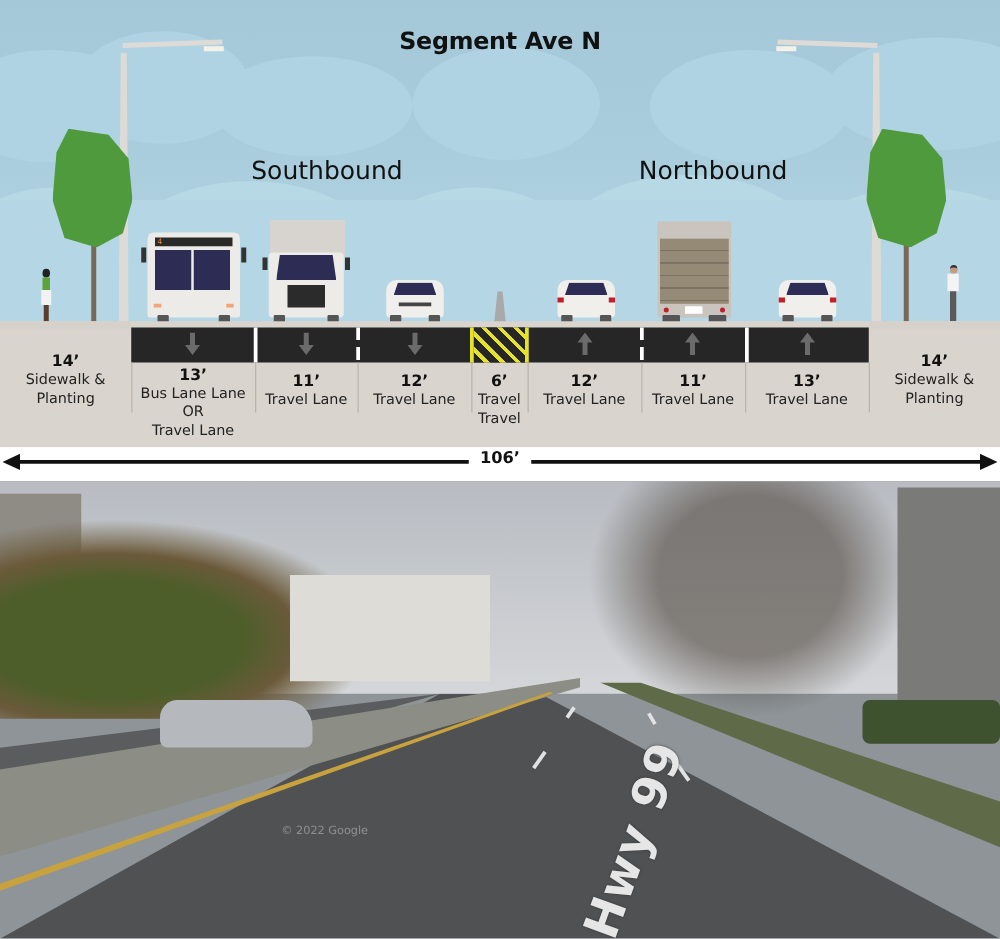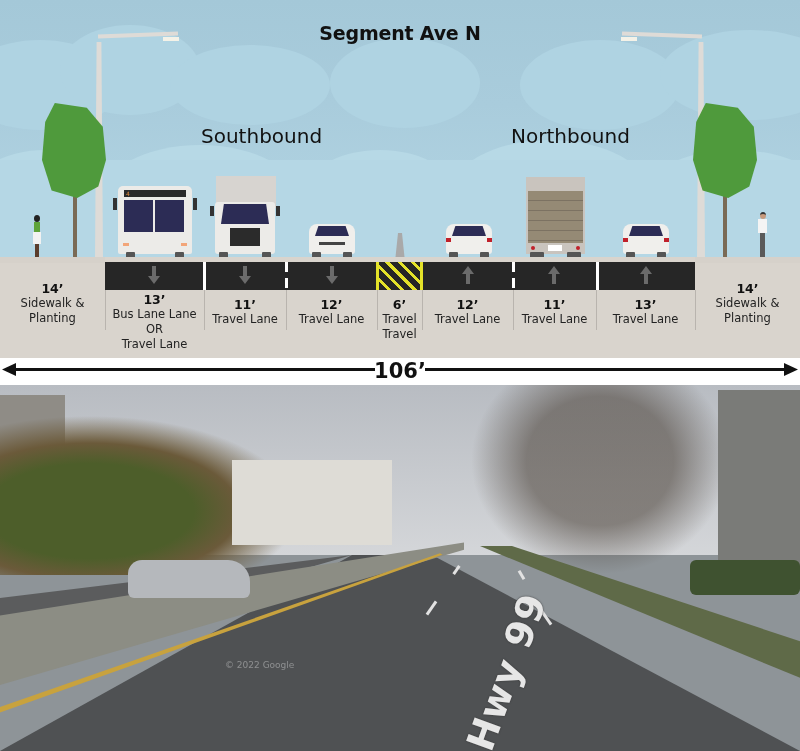--- a/index.html
+++ b/index.html
@@ -27,21 +27,21 @@
             background: repeating-linear-gradient(45deg, #262626 0 6px, #e4e229 6px 9px);
             border-left: 3px solid #e4e229; border-right: 3px solid #e4e229; }
   .col-sep { position: absolute; top: 290px; width: 1px; height: 40px; background: #b9b4ae; }
 
   .dim { position: absolute; text-align: center; font-size: 11.5px; color: #222; line-height: 15px; }
   .dim .w { font-weight: bold; font-size: 12.5px; color: #111; display: block; }
 
   .total-row { position: absolute; top: 358px; left: 0; width: 800px; height: 22px; background: #fff; }
   .total-line { position: absolute; top: 10px; height: 3px; background: #111; }
   .total-label { position: absolute; left: 0; width: 800px; top: 1px; text-align: center;
-                 font-weight: bold; font-size: 21px; color: #111; }
+                 font-weight: bold; font-size: 13px; color: #111; }
 
   
   .veh { position: absolute; }
   .wheel { position: absolute; bottom: -7px; width: 9px; height: 9px; background: #555; border-radius: 1px; }
   .pole { position: absolute; background: #dedbd7; }
   .tree-canopy { position: absolute; background: #4f9a3c; clip-path: polygon(20% 0,70% 5%,95% 25%,100% 60%,88% 88%,55% 100%,15% 92%,0 60%,5% 20%); }
   .tree-trunk { position: absolute; background: #7a6a55; }
 
   
   #photo { position: absolute; left: 0; top: 385px; width: 800px; height: 366px; overflow: hidden; background: #8e9498; }

